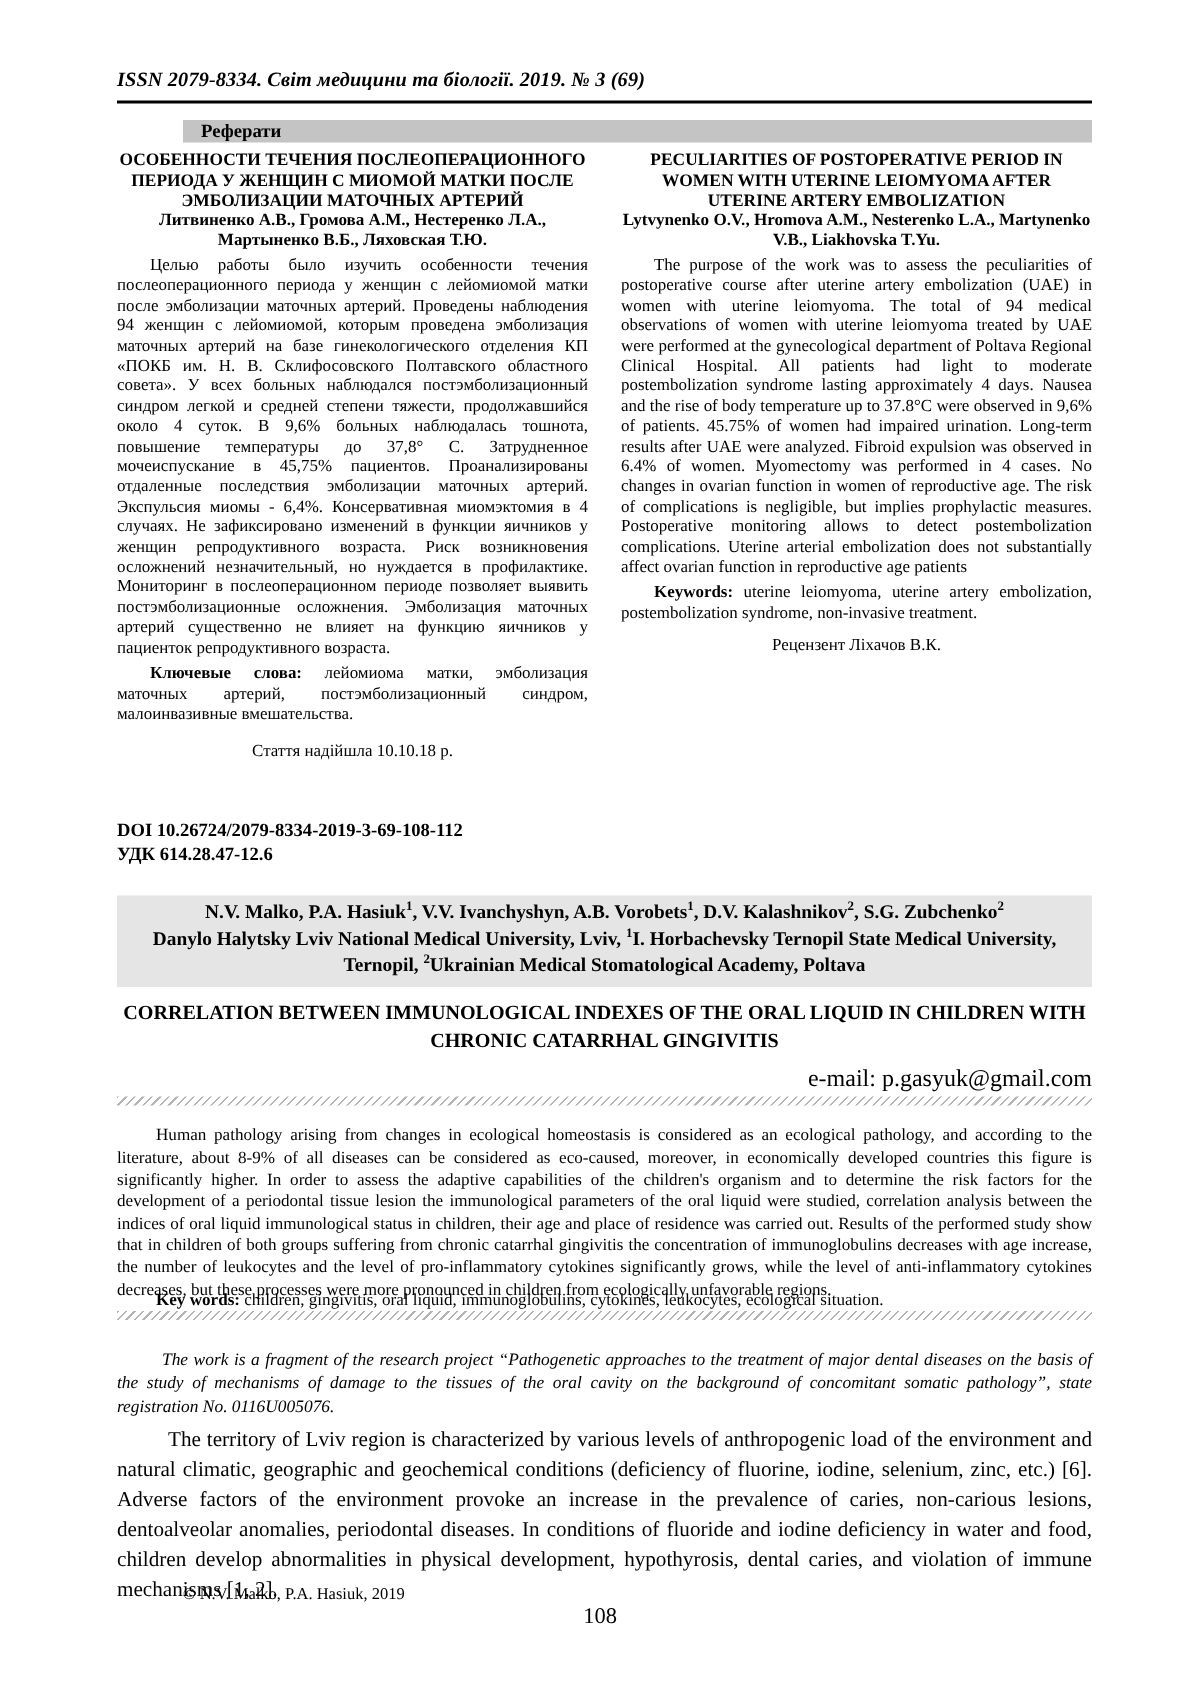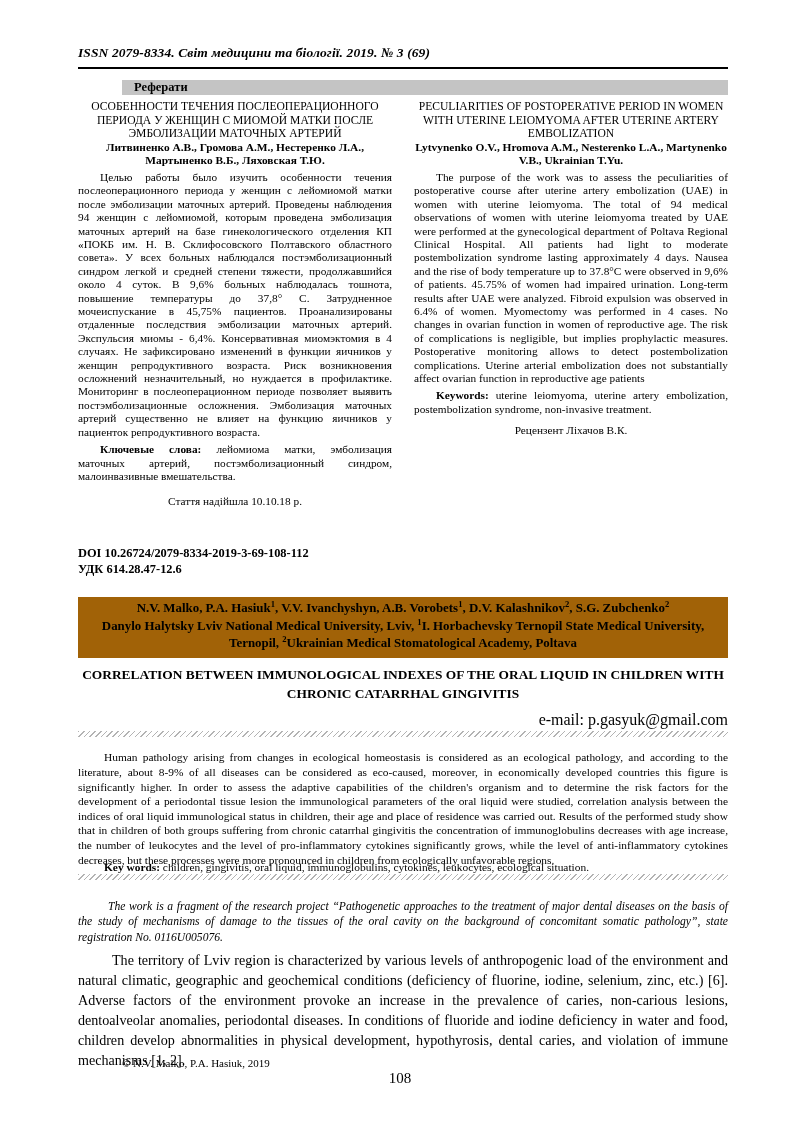--- a/index.html
+++ b/index.html
@@ -67,21 +67,21 @@
     position: absolute;
     width: 314px;
     font-size: 11.3px;
     line-height: 13.4px;
   }
   .abs-col.left  { left: 78px;  top: 100px; }
   .abs-col.right { left: 414px; top: 100px; }
 
   .abs-title {
     text-align: center;
-    font-weight: normal;
+    font-weight: bold;
     font-size: 11.6px;
     line-height: 13.6px;
     margin: 0 0 0 0;
   }
   .abs-authors {
     text-align: center;
     font-weight: bold;
     font-size: 11.4px;
     line-height: 13.6px;
     margin: 0 0 3px 0;
@@ -116,21 +116,21 @@
     font-size: 12.4px;
     line-height: 15.5px;
   }
 
   
   .art-band {
     position: absolute;
     left: 78px;
     top: 597px;
     width: 650px;
-    background: #a16207;
+    background: #e5e5e5;
     padding: 3px 4px 5px 4px;
     box-sizing: border-box;
     text-align: center;
     font-weight: bold;
     font-size: 12.9px;
     line-height: 17.5px;
   }
   .art-band sup { font-size: 8.6px; vertical-align: super; line-height: 0; }
 
   .art-title {
@@ -248,21 +248,21 @@
   <div class="abs-col left">
     <div class="abs-title">ОСОБЕННОСТИ ТЕЧЕНИЯ ПОСЛЕОПЕРАЦИОННОГО ПЕРИОДА У ЖЕНЩИН С МИОМОЙ МАТКИ ПОСЛЕ ЭМБОЛИЗАЦИИ МАТОЧНЫХ АРТЕРИЙ</div>
     <div class="abs-authors">Литвиненко А.В., Громова А.М., Нестеренко Л.А., Мартыненко В.Б., Ляховская Т.Ю.</div>
     <p class="abs-body">Целью работы было изучить особенности течения послеоперационного периода у женщин с лейомиомой матки после эмболизации маточных артерий. Проведены наблюдения 94 женщин с лейомиомой, которым проведена эмболизация маточных артерий на базе гинекологического отделения КП «ПОКБ им. Н. В. Склифосовского Полтавского областного совета». У всех больных наблюдался постэмболизационный синдром легкой и средней степени тяжести, продолжавшийся около 4 суток. В 9,6% больных наблюдалась тошнота, повышение температуры до 37,8° С. Затрудненное мочеиспускание в 45,75% пациентов. Проанализированы отдаленные последствия эмболизации маточных артерий. Экспульсия миомы - 6,4%. Консервативная миомэктомия в 4 случаях. Не зафиксировано изменений в функции яичников у женщин репродуктивного возраста. Риск возникновения осложнений незначительный, но нуждается в профилактике. Мониторинг в послеоперационном периоде позволяет выявить постэмболизационные осложнения. Эмболизация маточных артерий существенно не влияет на функцию яичников у пациенток репродуктивного возраста.</p>
     <p class="abs-keywords"><b>Ключевые слова:</b><span> лейомиома матки, эмболизация маточных артерий, постэмболизационный синдром, малоинвазивные вмешательства.</span></p>
     <div class="abs-foot lefty">Стаття надійшла 10.10.18 р.</div>
   </div>
 
   <div class="abs-col right">
     <div class="abs-title">PECULIARITIES OF POSTOPERATIVE PERIOD IN WOMEN WITH UTERINE LEIOMYOMA AFTER UTERINE ARTERY EMBOLIZATION</div>
-    <div class="abs-authors">Lytvynenko O.V., Hromova A.M., Nesterenko L.A., Martynenko V.B., Ukrainian T.Yu.</div>
+    <div class="abs-authors">Lytvynenko O.V., Hromova A.M., Nesterenko L.A., Martynenko V.B., Liakhovska T.Yu.</div>
     <p class="abs-body">The purpose of the work was to assess the peculiarities of postoperative course after uterine artery embolization (UAE) in women with uterine leiomyoma. The total of 94 medical observations of women with uterine leiomyoma treated by UAE were performed at the gynecological department of Poltava Regional Clinical Hospital. All patients had light to moderate postembolization syndrome lasting approximately 4 days. Nausea and the rise of body temperature up to 37.8°C were observed in 9,6% of patients. 45.75% of women had impaired urination. Long-term results after UAE were analyzed. Fibroid expulsion was observed in 6.4% of women. Myomectomy was performed in 4 cases. No changes in ovarian function in women of reproductive age. The risk of complications is negligible, but implies prophylactic measures. Postoperative monitoring allows to detect postembolization complications. Uterine arterial embolization does not substantially affect ovarian function in reproductive age patients</p>
     <p class="abs-keywords"><b>Keywords:</b><span> uterine leiomyoma, uterine artery embolization, postembolization syndrome, non-invasive treatment.</span></p>
     <div class="abs-foot">Рецензент Ліхачов В.К.</div>
   </div>
 
   <div class="doi-block">
     <div>DOI 10.26724/2079-8334-2019-3-69-108-112</div>
     <div>УДК 614.28.47-12.6</div>
   </div>
 

